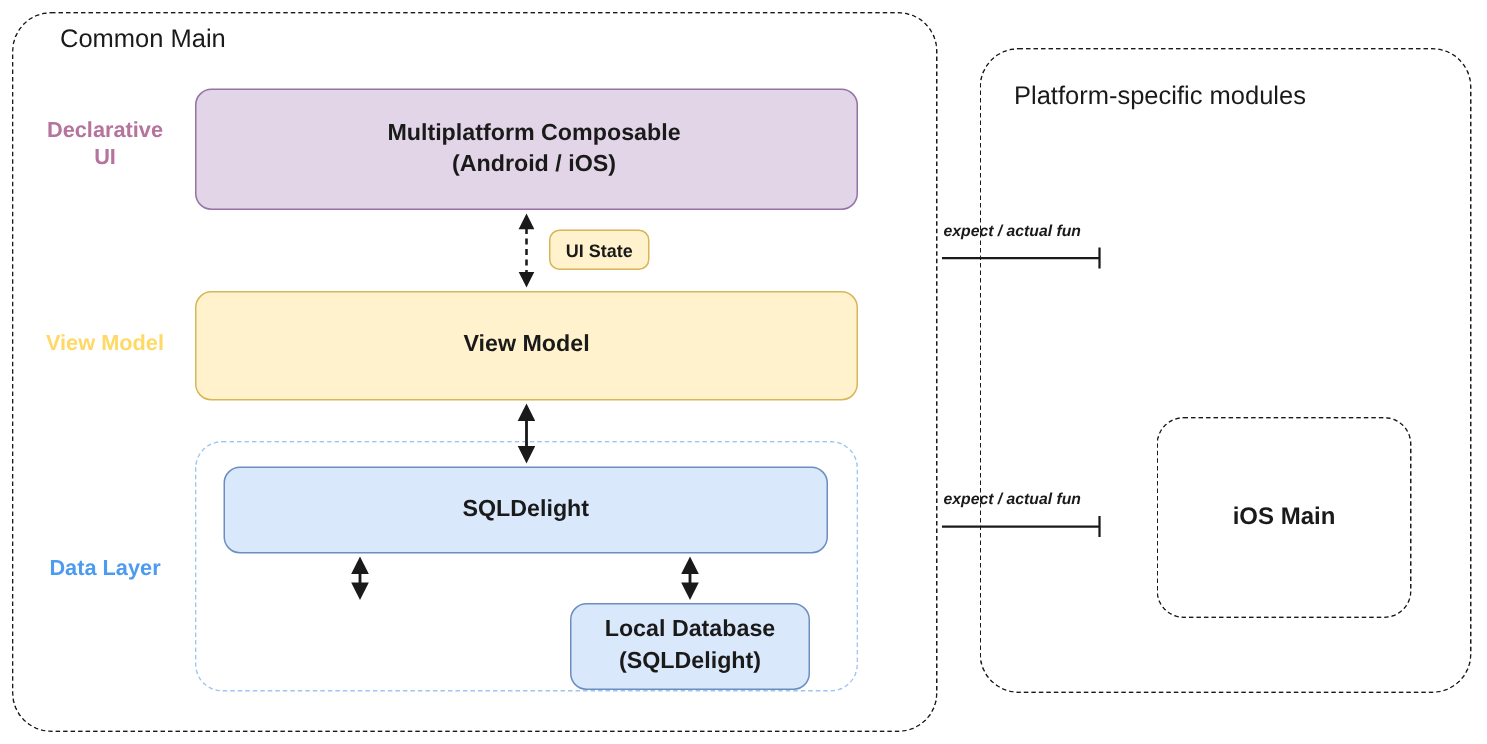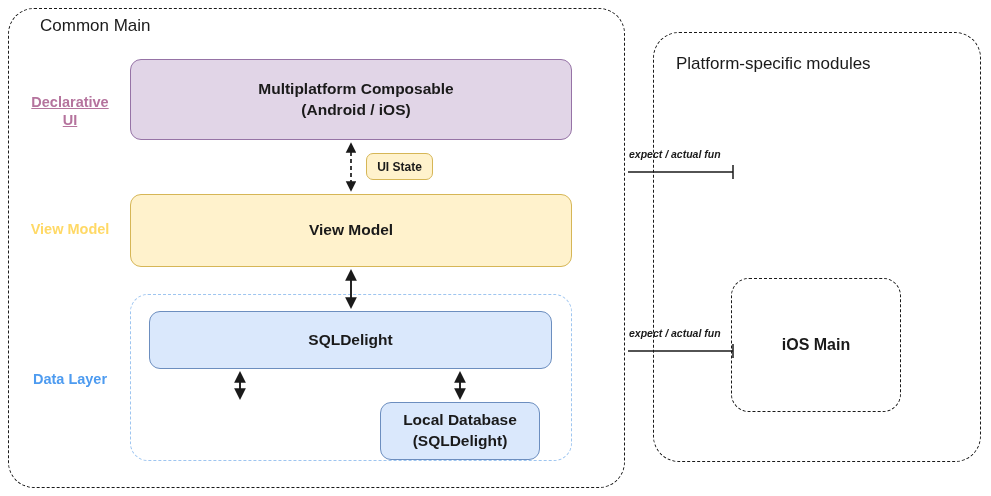--- a/index.html
+++ b/index.html
@@ -112,21 +112,21 @@
   }
 </style>
 </head>
 <body>
 
 <div id="canvas">
 
   <div class="abs group-dashed" style="left:8px; top:8px; width:617px; height:480px;"></div>
   <div class="group-title" style="left:40px; top:16px;">Common Main</div>
 
-  <div class="layer-label" style="left:16px; top:93px; width:108px; color:#b5739d;text-decoration:underline;">Declarative
+  <div class="layer-label" style="left:16px; top:78px; width:108px; color:#b5739d;">Declarative
 UI</div>
   <div class="layer-label" style="left:16px; top:220px; width:108px; color:#ffd966;">View Model</div>
   <div class="layer-label" style="left:16px; top:370px; width:108px; color:#4d9bf0;">Data Layer</div>
 
   <div class="abs node node-purple" style="left:130px; top:59px; width:442px; height:81px;padding-left:10px;">Multiplatform Composable
 (Android / iOS)</div>
 
   <div class="abs badge" style="left:366px; top:153px; width:67px; height:27px;">UI State</div>
 
   <div class="abs node node-yellow" style="left:130px; top:194px; width:442px; height:73px;">View Model</div>
@@ -136,21 +136,21 @@
   <div class="abs node node-blue" style="left:149px; top:311px; width:403px; height:58px;">SQLDelight</div>
 
 
   <div class="abs node node-blue" style="left:380px; top:402px; width:160px; height:58px;">Local Database
 (SQLDelight)</div>
 
   <div class="abs group-dashed" style="left:653px; top:32px; width:328px; height:430px;"></div>
   <div class="group-title" style="left:676px; top:54px;">Platform-specific modules</div>
 
 
-  <div class="abs mod-box" style="left:731px; top:278px; width:170px; height:134px;">iOS Main</div>
+  <div class="abs mod-box" style="left:771px; top:278px; width:170px; height:134px;">iOS Main</div>
 
   <div class="edge-label" style="left:629px; top:148px;">expect / actual fun</div>
   <div class="edge-label" style="left:629px; top:327px;">expect / actual fun</div>
 
   <svg id="connectors" viewBox="0 0 991 496" xmlns="http://www.w3.org/2000/svg">
     <defs>
       <marker id="arrHead" markerWidth="9" markerHeight="9" refX="4.6" refY="3.1" orient="auto" markerUnits="strokeWidth">
         <path d="M0,0 L6.2,3.1 L0,6.2 z" fill="#1a1a1a"></path>
       </marker>
       <marker id="arrTail" markerWidth="9" markerHeight="9" refX="1.6" refY="3.1" orient="auto" markerUnits="strokeWidth">

